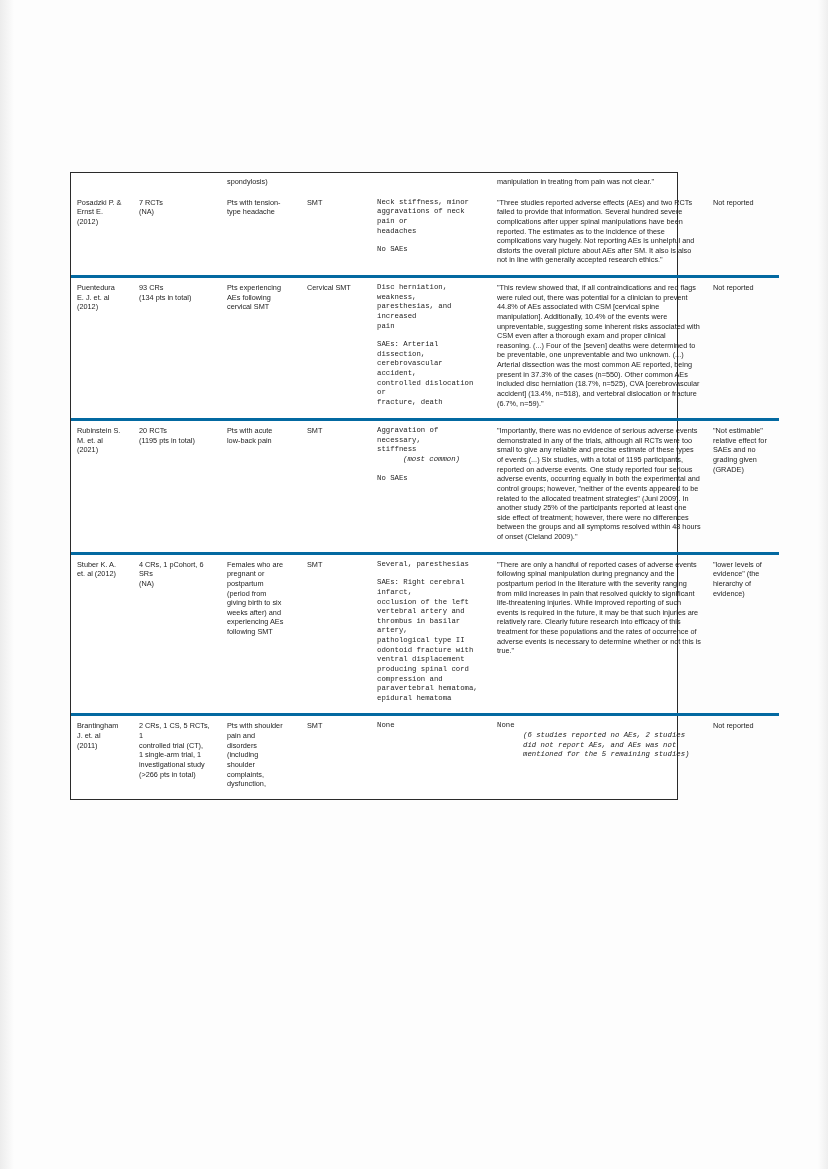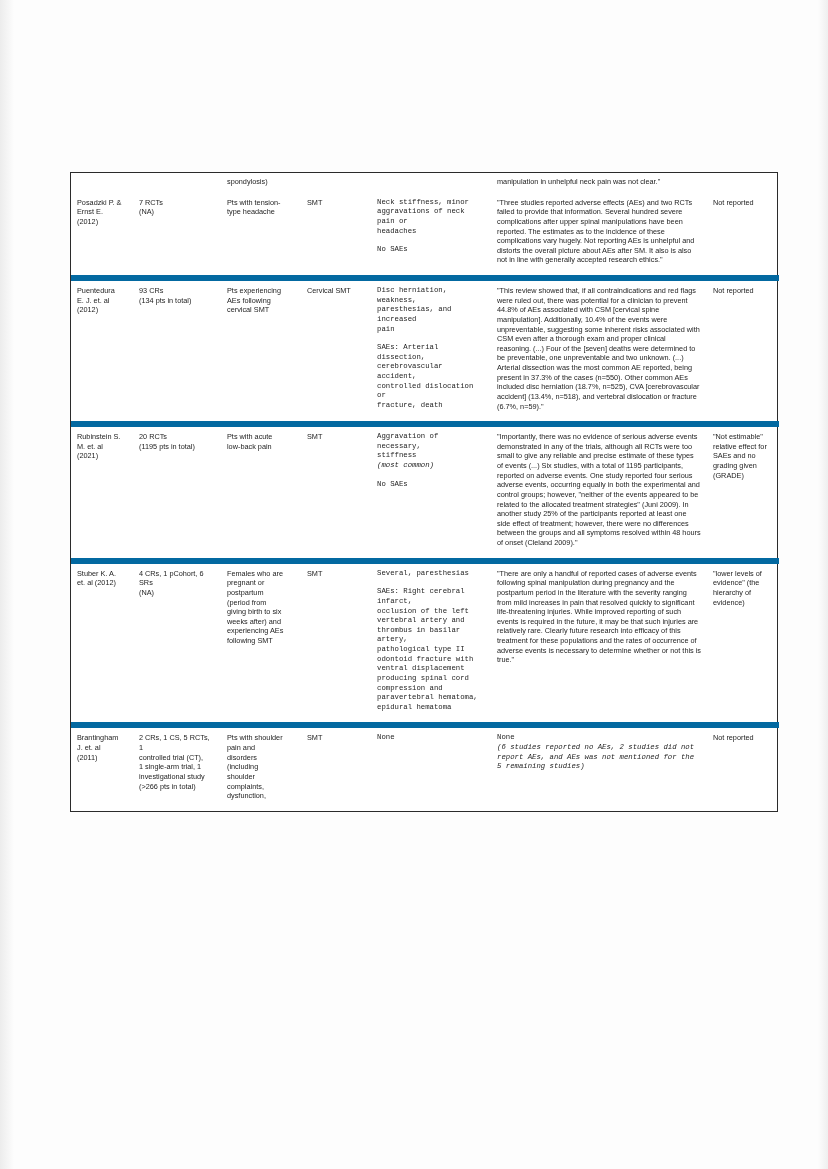--- a/index.html
+++ b/index.html
@@ -34,57 +34,57 @@
     position: absolute;
     right: 0; top: 0;
     width: 10px; height: 1169px;
     background: linear-gradient(to left, #ececec, #fdfdfd);
     opacity: .85;
   }
   .table-wrap {
     position: absolute;
     left: 70px;
     top: 172px;
-    width: 708px;
+    width: 608px;
     border: 1px solid #2b2b2b;
     box-sizing: border-box;
     background: #fff;
   }
   table.evidence {
     border-collapse: collapse;
     width: 100%;
     table-layout: fixed;
   }
   table.evidence td {
     vertical-align: top;
     padding: 5px 6px 10px 6px;
     font-size: 7.3px;
     line-height: 1.32;
     color: #1d1d1d;
     border: 0;
   }
   tr.row + tr.row td {
-    border-top: 6px solid #0369a1;
+    border-top: 3px solid #0369a1;
   }
   
   tr.partial td {
     padding-top: 4px;
     padding-bottom: 6px;
   }
   col.c1 { width: 62px; }
   col.c2 { width: 88px; }
   col.c3 { width: 80px; }
   col.c4 { width: 70px; }
   col.c5 { width: 120px; }
   col.c6 { width: 216px; }
   col.c7 { width: 72px; }
 
   .cell-line { display: block; font-family: Liberation Mono, monospace; }
   .spacer { display: block; height: 9px; }
-  .italic { font-style: italic; }
+  .italic { font-style: italic; margin-left: 26px; }
   .quote { text-align: left; }
   .author { white-space: pre-line; }
   .sub { white-space: pre-line; }
   .plain { white-space: pre-line; }
 </style>
 </head>
 <body>
 
 <div class="page">
   <div class="scan-edge-left"></div>
@@ -102,21 +102,21 @@
           <col class="c7">
       </colgroup>
       <tbody>
 
         <tr class="partial">
           <td></td>
           <td></td>
           <td class="plain">spondylosis)</td>
           <td></td>
           <td></td>
-          <td class="plain">manipulation in unhelpful neck pain was not clear."</td>
+          <td class="plain">manipulation in treating from pain was not clear."</td>
           <td></td>
         </tr>
 
         <tr class="row">
           <td class="author">Posadzki P. &amp;
 Ernst E.
 (2012)</td>
           <td class="sub">7 RCTs
 (NA)</td>
           <td class="sub">Pts with tension-

